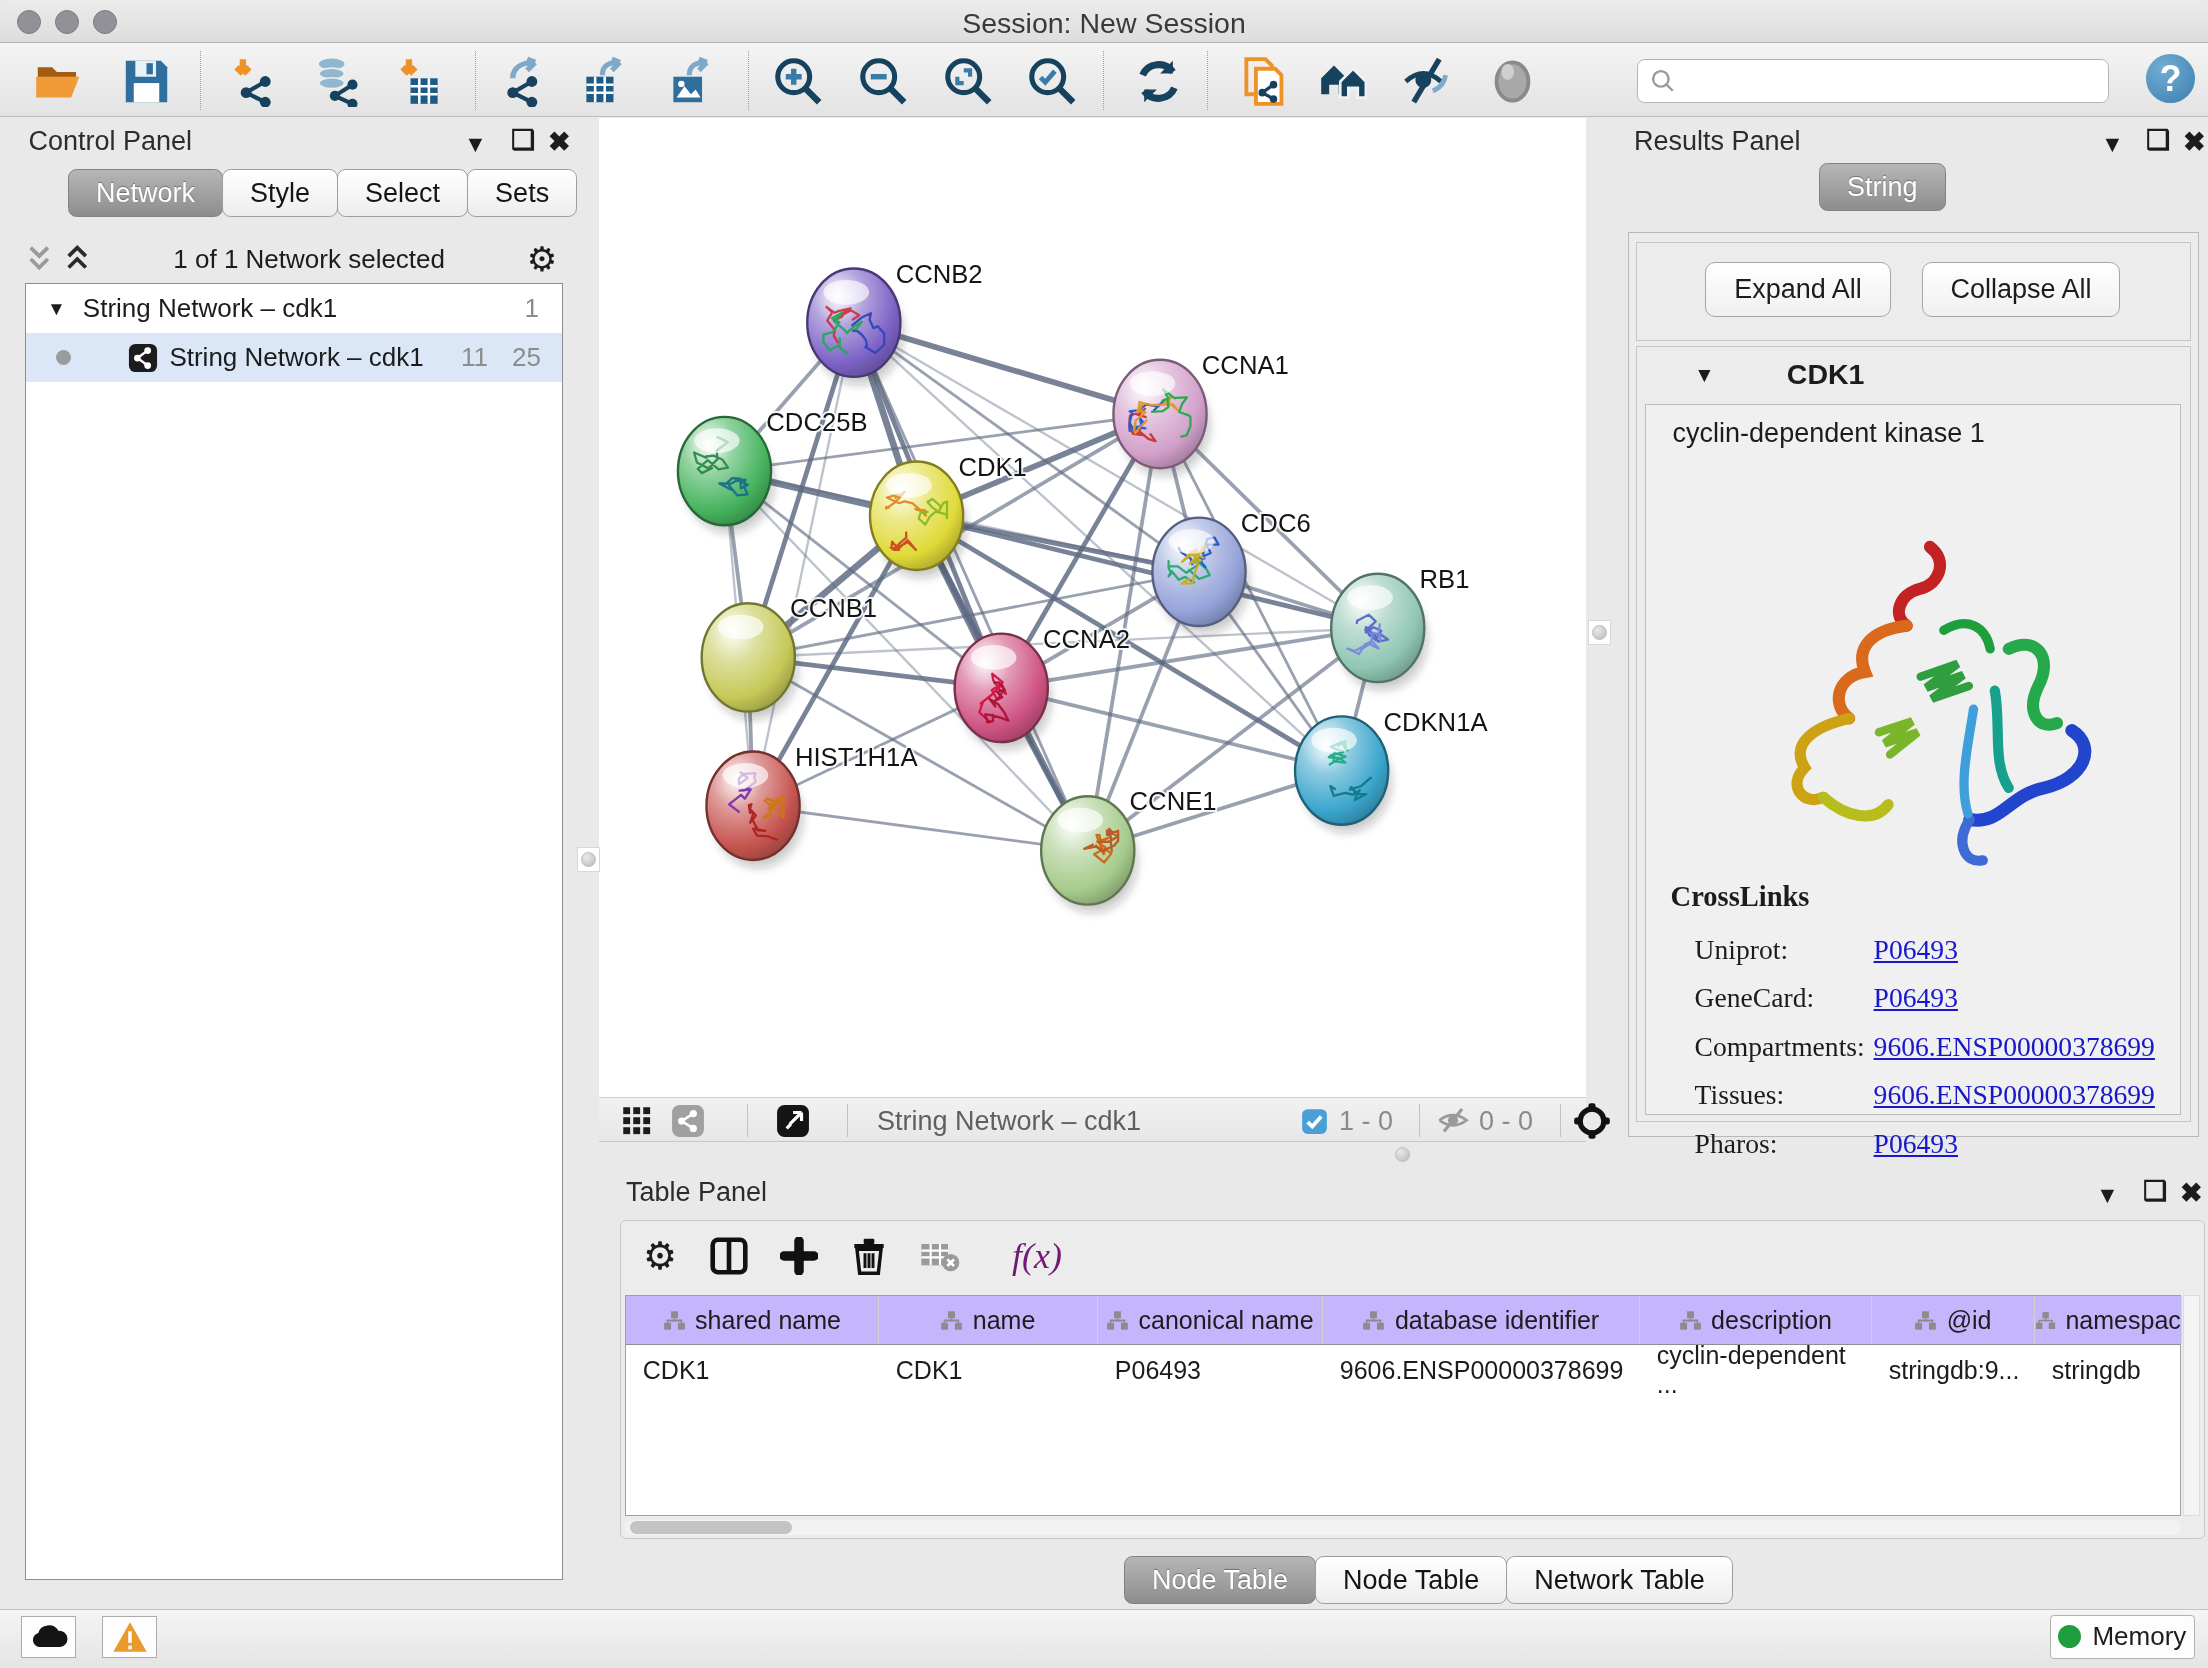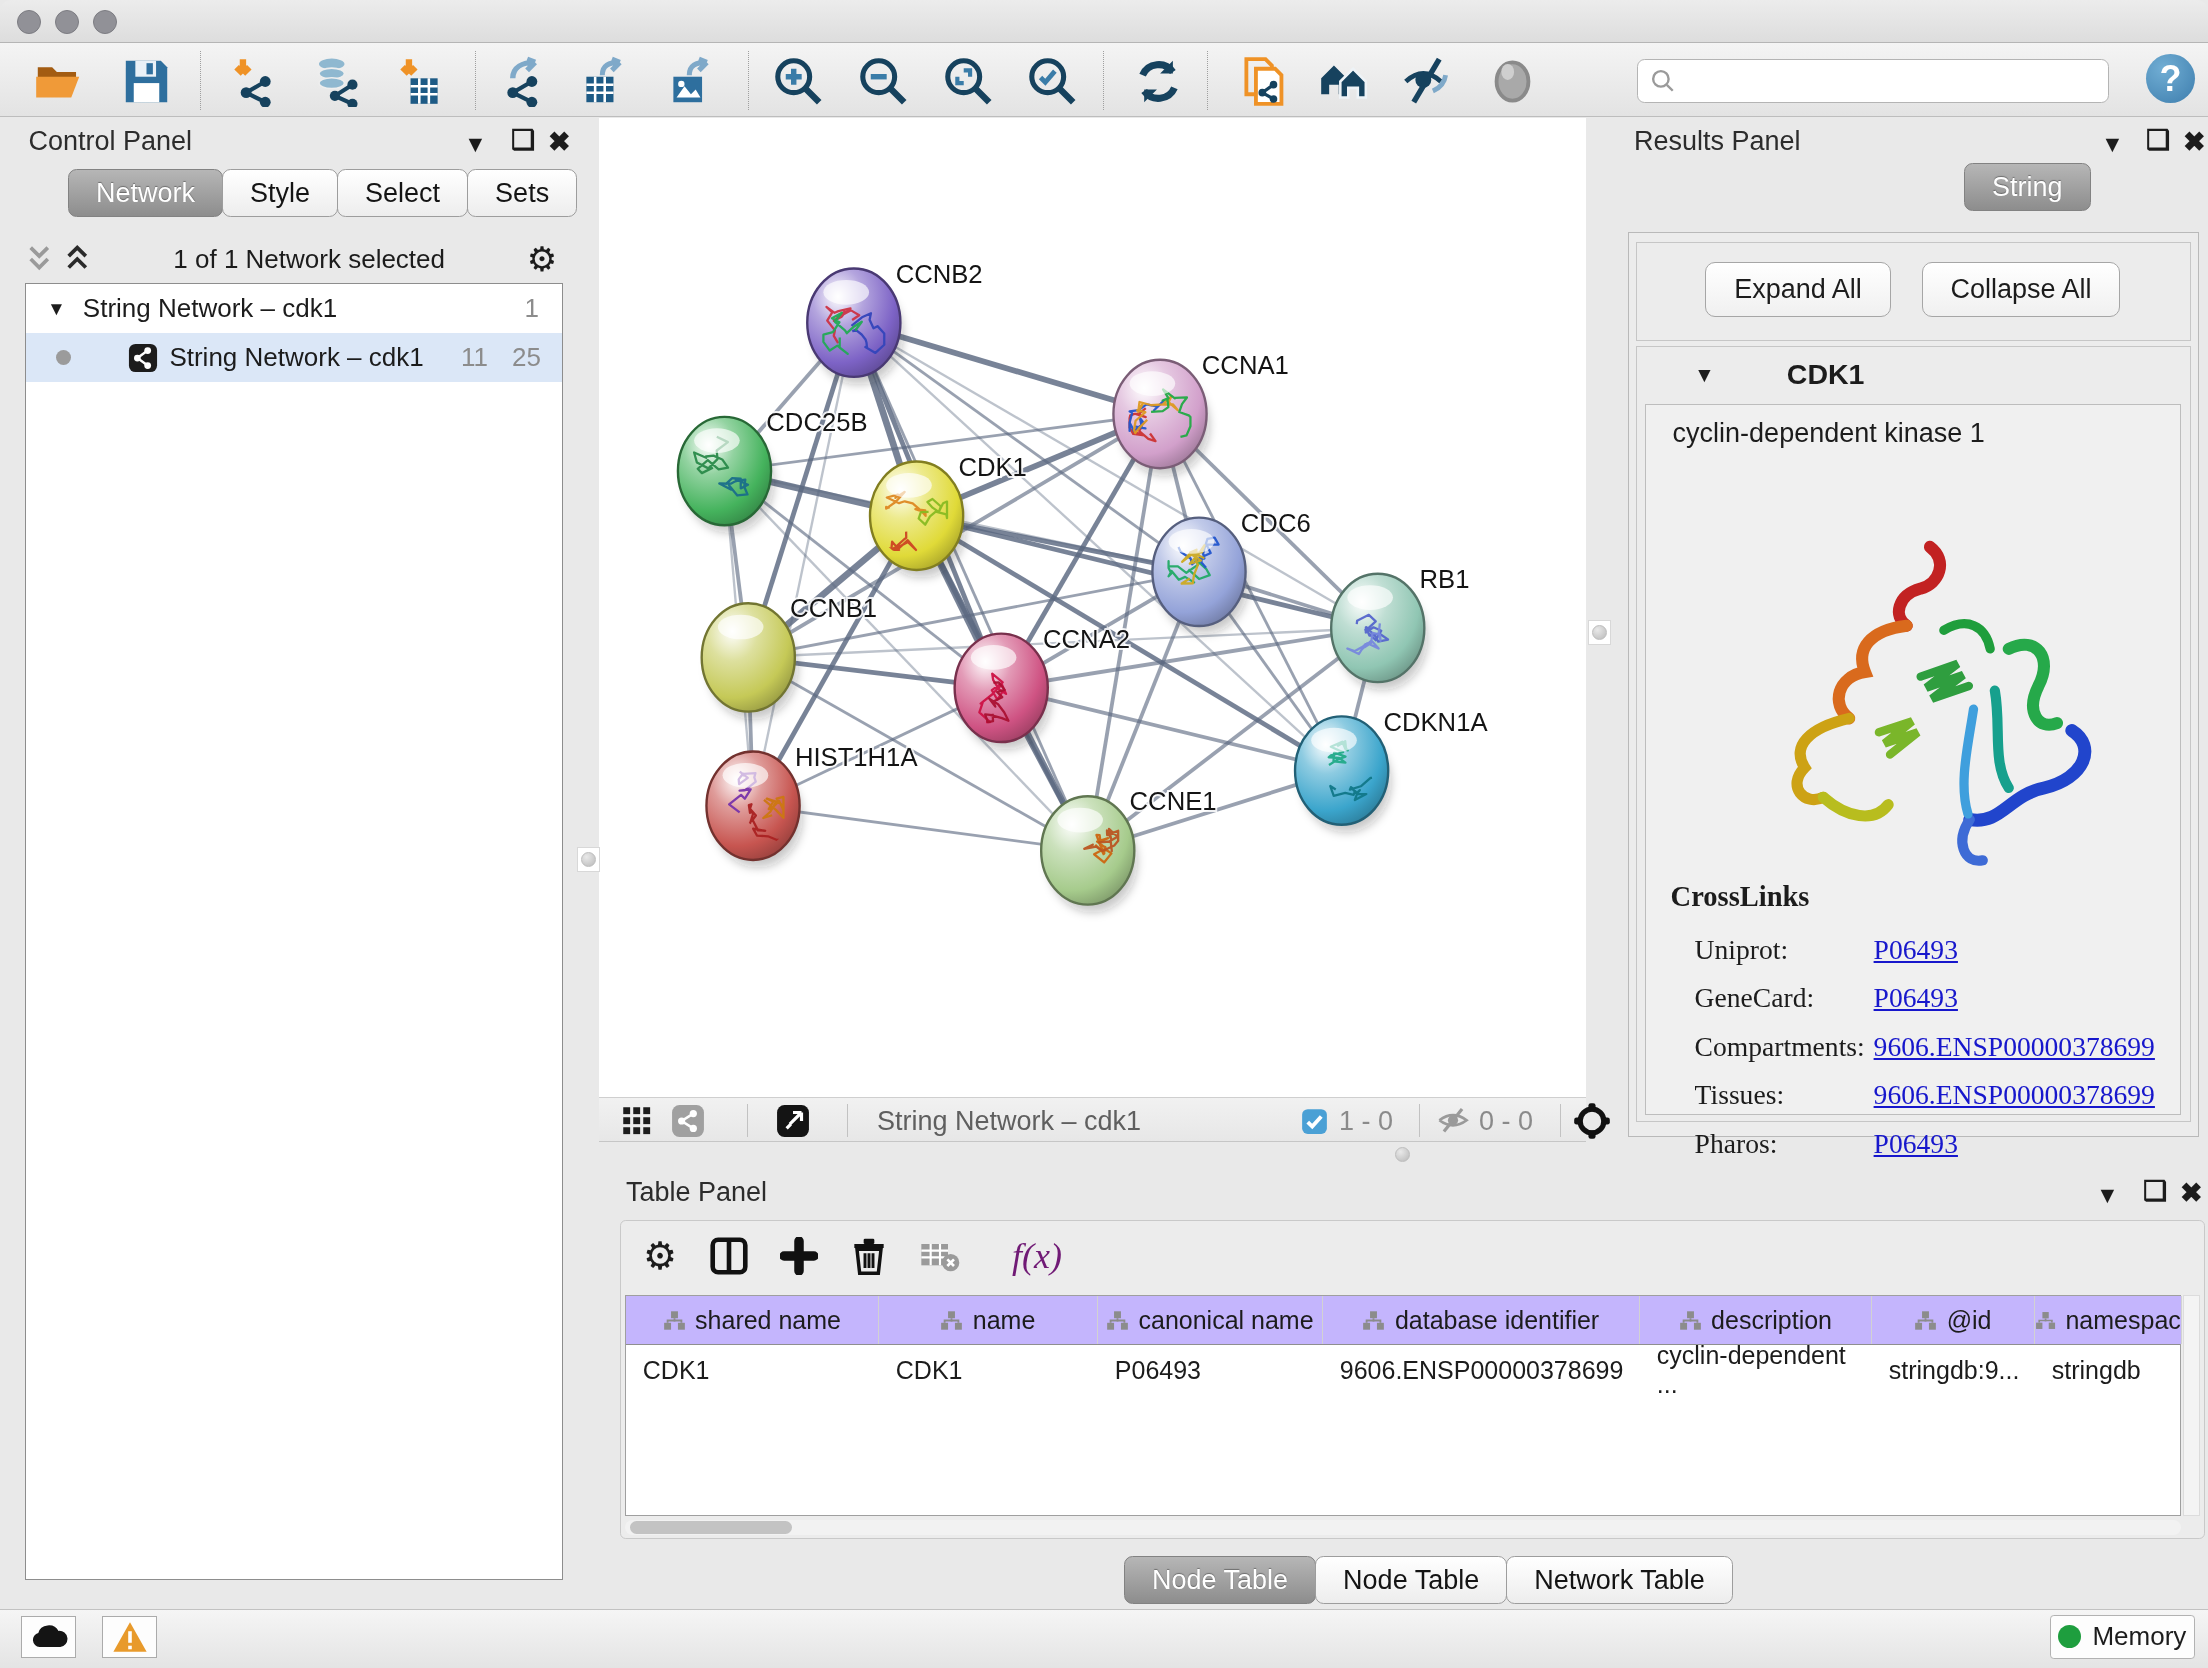--- a/index.html
+++ b/index.html
@@ -49,21 +49,21 @@
     background:linear-gradient(#f1f1f1,#e7e7e7); border-top:1px solid #cfcfcf; border-bottom:1px solid #c6c6c6; }
   .sbsep { position:absolute; top:5.7px; height:33px; width:0; border-left:1px solid #c2c2c2; }
   .sbtext { position:absolute; top:7.6px; font-size:27px; color:#8a8a8a; }
 
   
   .knob { position:absolute; background:#fff; border:1px solid #d8d8d8; display:flex; align-items:center; justify-content:center; }
   .knob i { display:block; width:15px; height:15px; border-radius:50%;
     background:radial-gradient(circle at 35% 30%, #e9e9e9, #b9b9b9); border:1px solid #bdbdbd; }
 
   
-  #rp-tab { left:1964px; top:163px; }
+  #rp-tab { left:1819px; top:163px; }
   #rp-card { left:1628px; top:232px; width:571px; height:905px; background:#ececec; border:1.9px solid #b9b9b9; }
   #rp-expand-box { left:1636px; top:242px; width:555px; height:99px; background:#ececec; border:1.9px solid #c6c6c6; }
   .rp-btn { position:absolute; top:19px; height:55px; border:1px solid #a6a6a6; border-radius:10px;
     background:linear-gradient(#ffffff,#f0f0f0); font-size:27px; display:flex; align-items:center; justify-content:center; }
   #rp-gene-card { left:1636px; top:346px; width:555px; height:776px; background:#ececec; border:1.9px solid #c6c6c6; }
   #rp-gene-head { position:absolute; left:0; top:0; width:100%; height:55px; display:flex; align-items:center; }
   #rp-inner { position:absolute; left:7.6px; top:57px; width:536px; height:711px; background:#f0f0f0; border:1px solid #bdbdbd; }
   .serif { font-family:"Liberation Serif", serif; }
   .xl-row { position:absolute; font-size:27.6px; }
   .xl-link { color:#1717cc; text-decoration:underline; }
@@ -93,20 +93,21 @@
   svg { display:block; }
   .ghx { font-family:"DejaVu Sans", sans-serif; }
 </style>
 </head>
 <body>
 
 <div id="titlebar" class="abs">
   <span class="tl" style="left:17px"></span>
   <span class="tl" style="left:55px"></span>
   <span class="tl" style="left:93px"></span>
+  <div id="win-title" class="abs">Session: New Session</div>
 </div>
 
 <div id="toolbar" class="abs">
   <div class="tbtn" style="left:31px">
     <svg width="51" height="51" viewBox="0 0 32 32">
       <path d="M3 7 h9 l3 3 h12 v5 H3z" fill="#a35c12"></path>
         <path d="M2 13 h27 l-5 13 H2z" fill="#f09a38"></path>
     </svg>
   </div>
   <div class="tbtn" style="left:119px">

